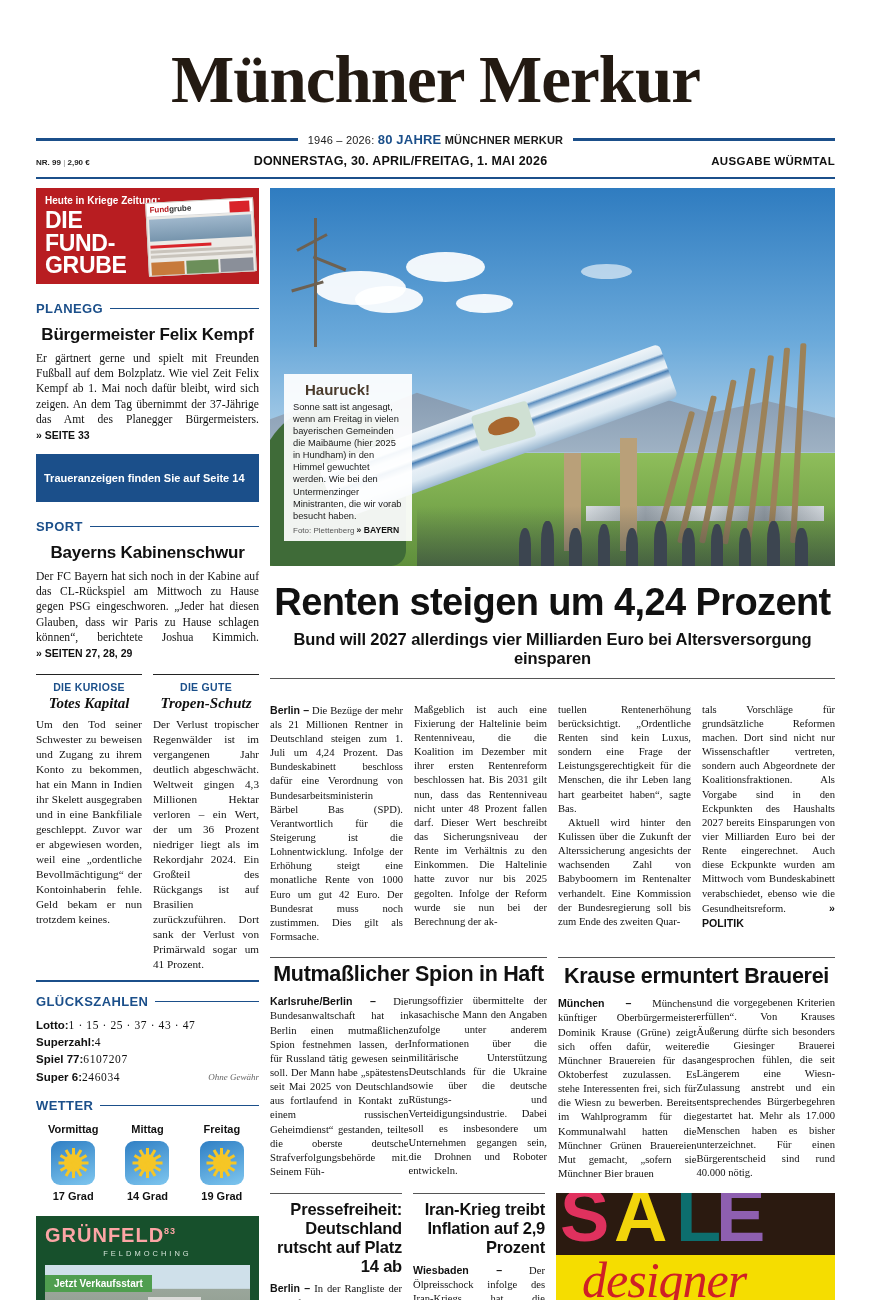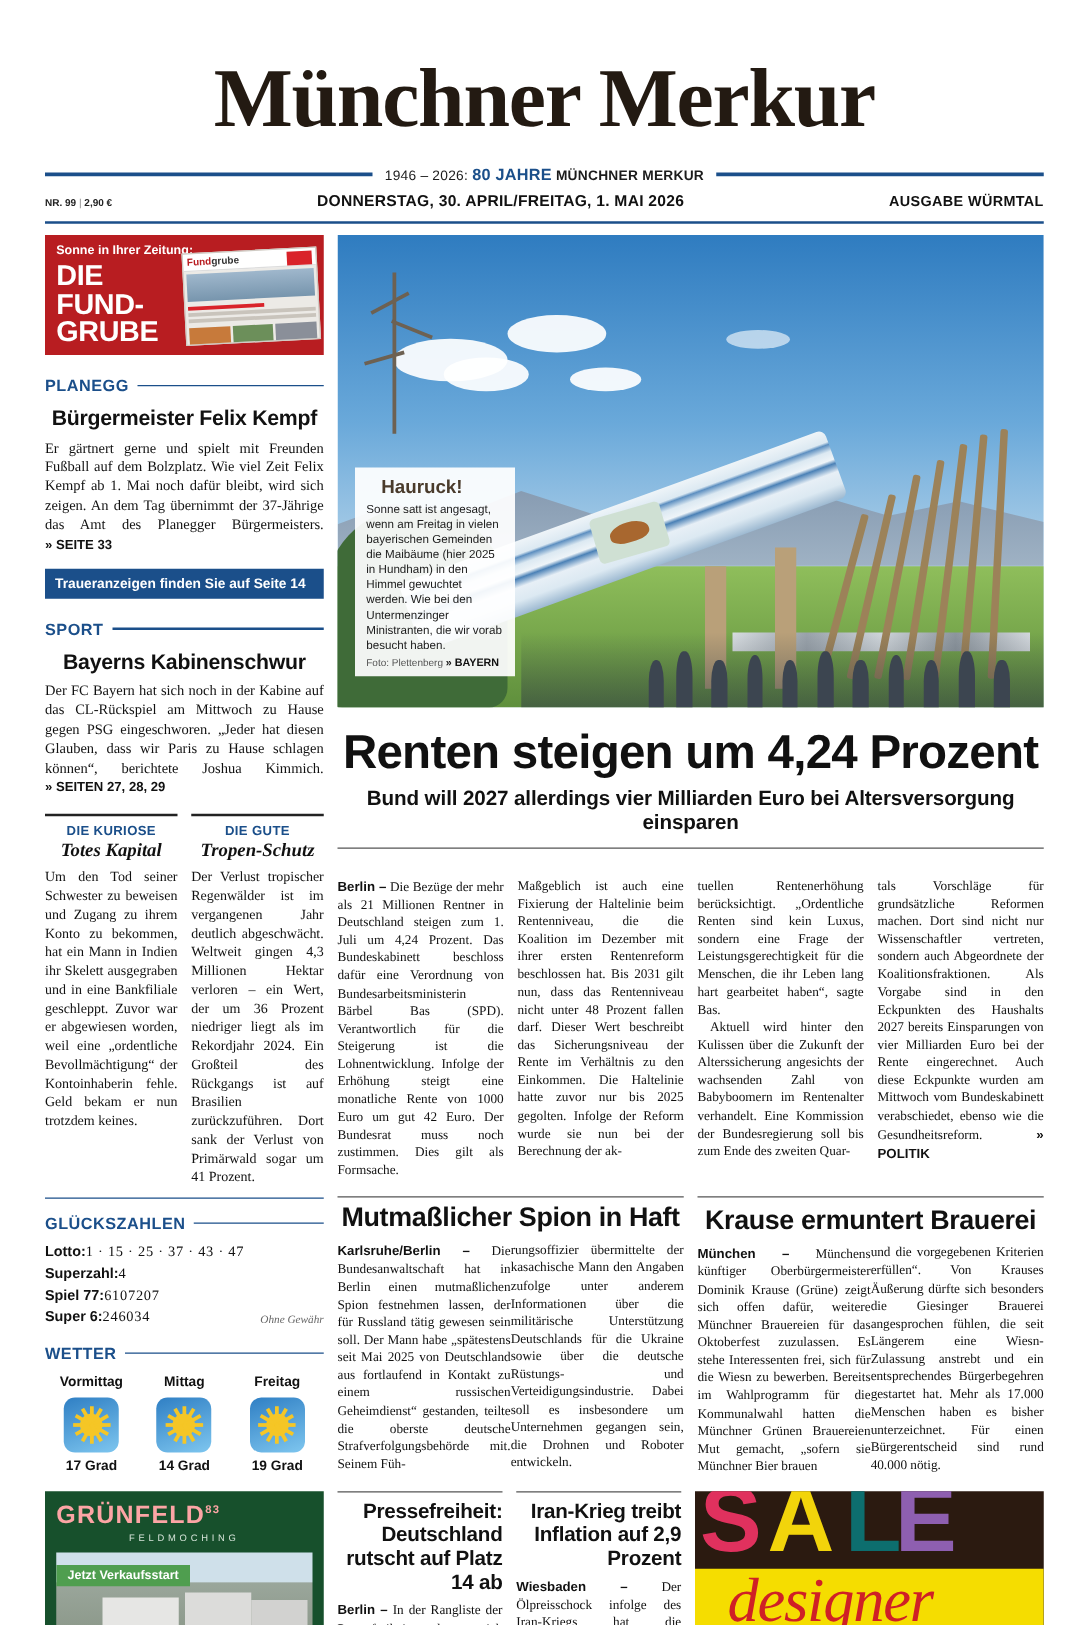--- a/index.html
+++ b/index.html
@@ -90,21 +90,21 @@
     font-size:17px; text-align:center; margin-top:9px; line-height:1.15;
     letter-spacing:-.2px;
   }
   .side-body {
     font-size:11.6px; line-height:1.33; text-align:justify; margin-top:6px;
     hyphens:auto;
   }
   .ref { font-family:"Liberation Sans",sans-serif; font-weight:bold; font-size:10.5px; white-space:nowrap; }
   .bluebar {
     background:#1b4f8a; color:#fff; font-family:"Liberation Sans",sans-serif;
-    font-weight:bold; font-size:11px; padding:6px 8px; margin-top:11px;
+    font-weight:bold; font-size:11px; padding:18px 8px; margin-top:11px;
   }
 
   .twocol { display:flex; gap:11px; margin-top:13px; }
   .twocol > div { flex:1; }
   .tc-top-rule { height:1.5px; background:#222; margin-bottom:6px; }
   .tc-kicker {
     font-family:"Liberation Sans",sans-serif; font-weight:bold; font-size:10.5px;
     color:#1b4f8a; text-align:center; letter-spacing:.3px;
   }
   .tc-title {
@@ -269,21 +269,21 @@
       <div class="issue-right">AUSGABE WÜRMTAL</div>
     </div>
     <div class="hdr-rule"></div>
   </header>
 
   <div class="body-grid">
 
     <aside class="col-left">
 
       <div class="promo-box">
-        <div class="promo-kicker">Sonne in Ihrer Zeitung:</div>
+        <div class="promo-kicker">Heute in Kriege Zeitung:</div>
         <div class="promo-big">
           <div>DIE</div>
           <div>FUND-</div>
           <div>GRUBE</div>
         </div>
         <div class="promo-paper">
           <div class="pp-band">
             <span>Fund</span><em>grube</em>
             <span class="pp-red"></span>
           </div>

